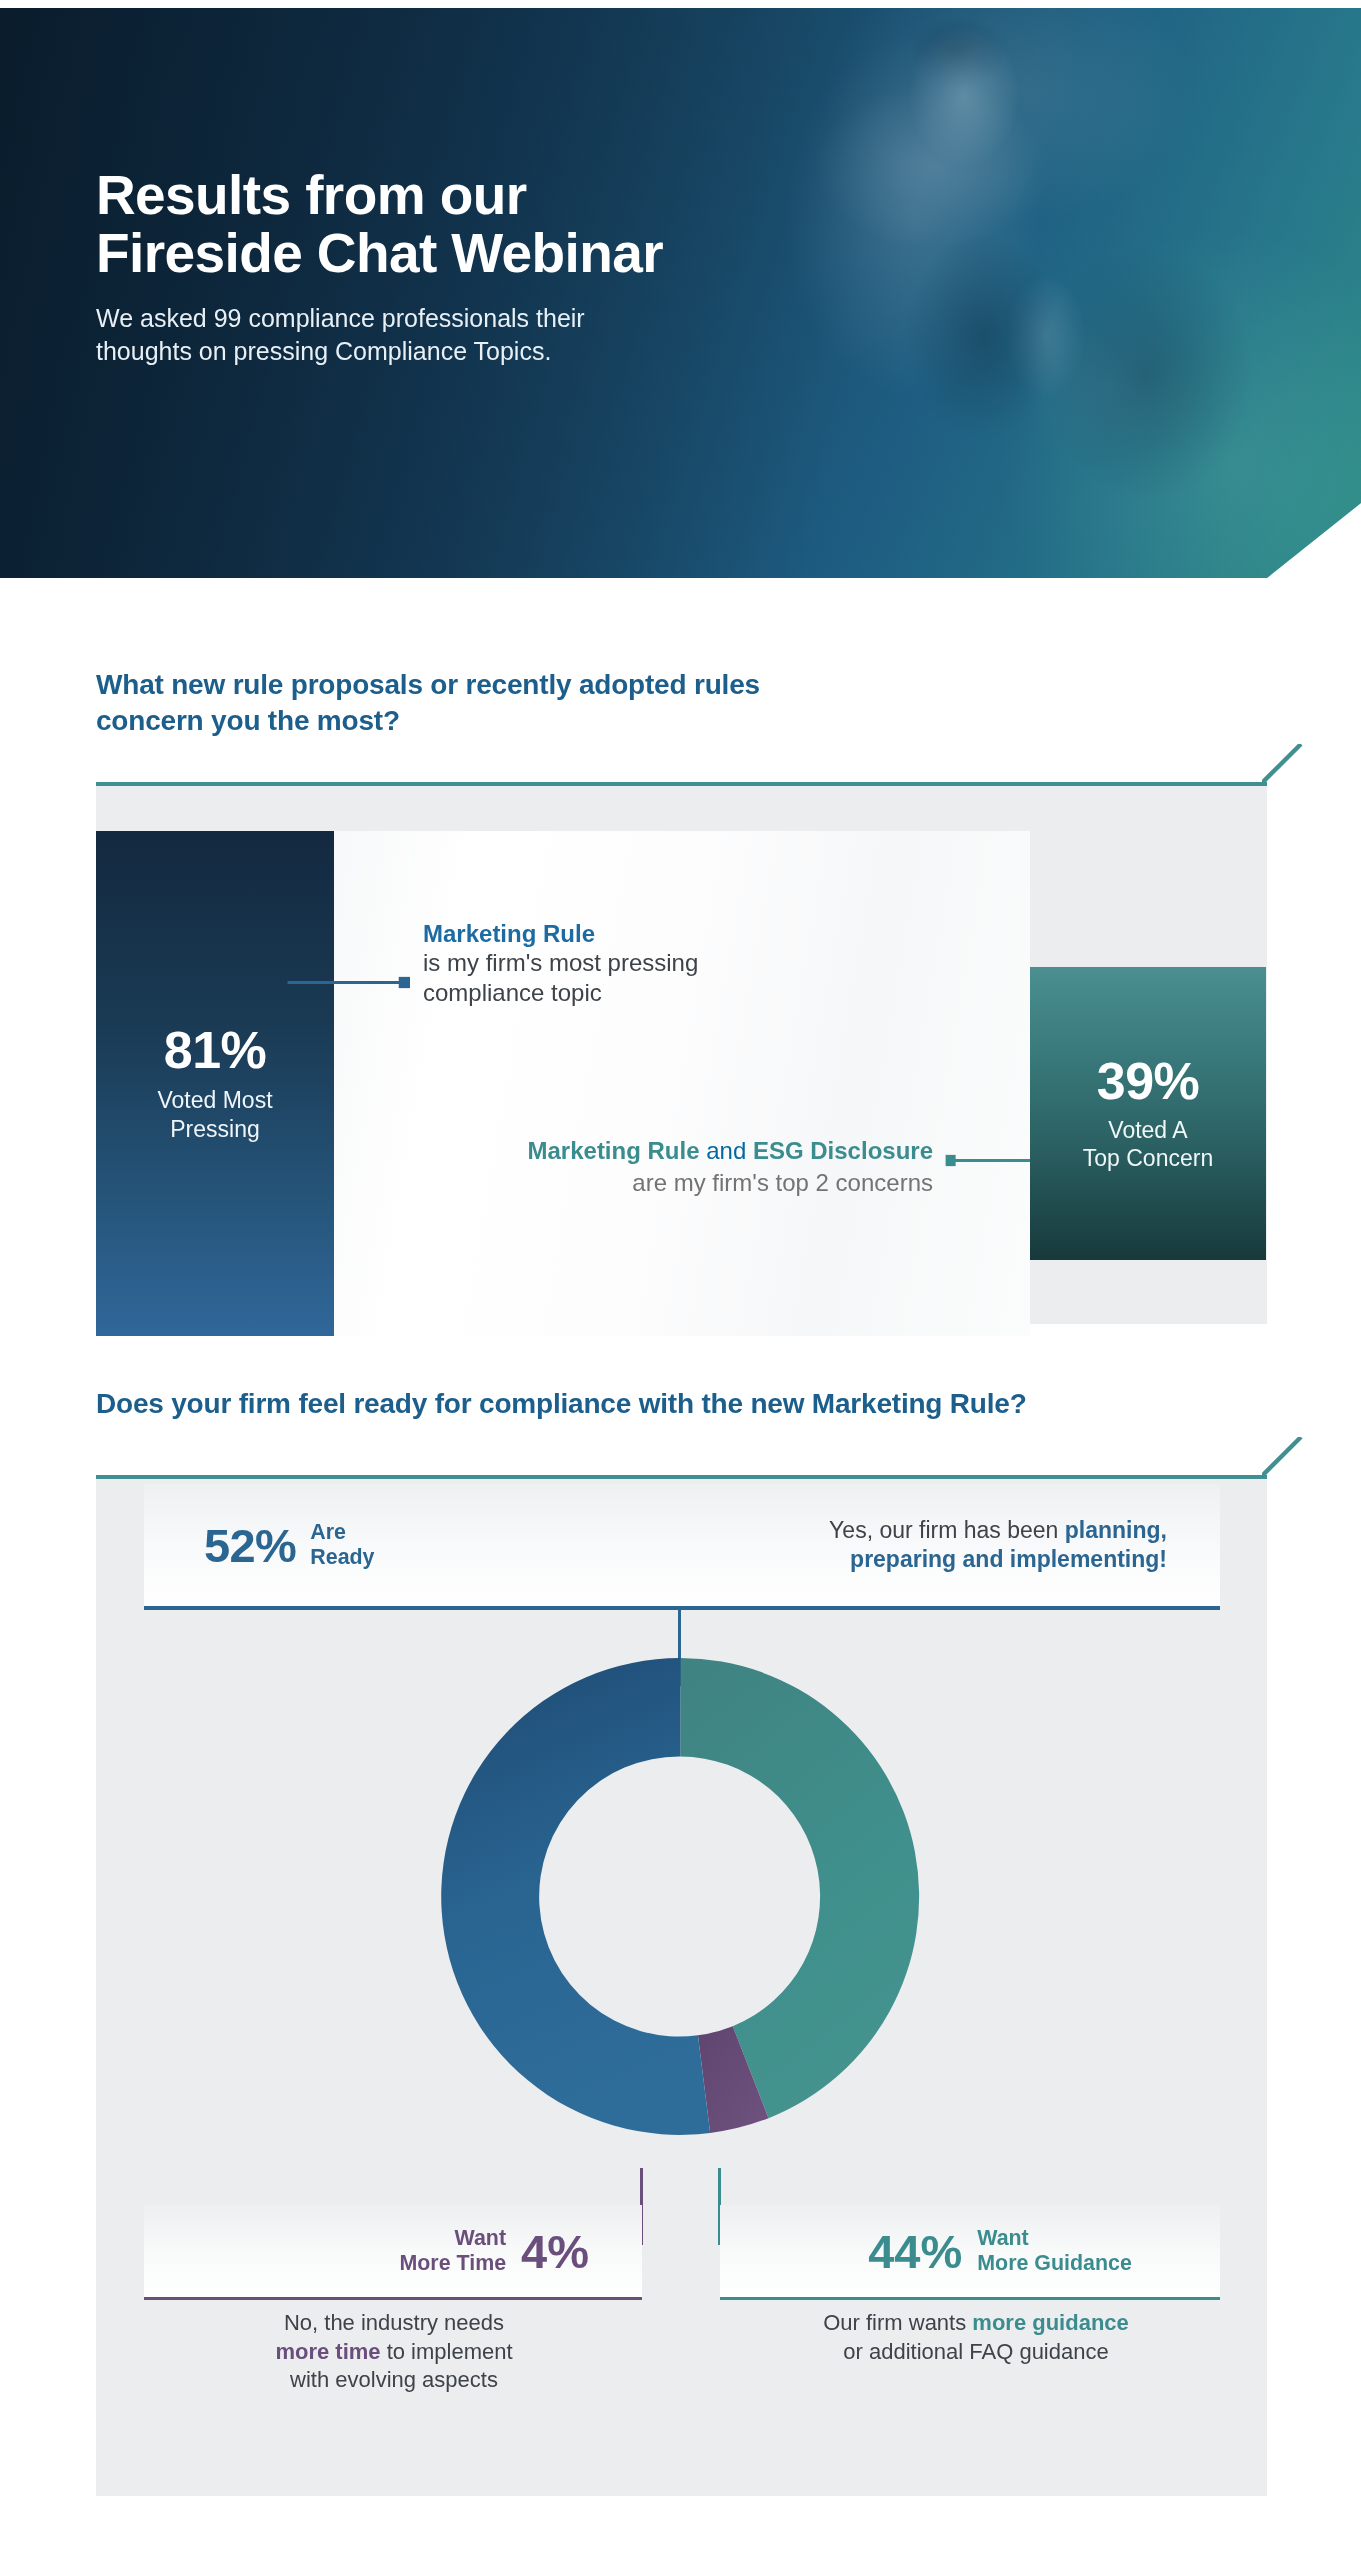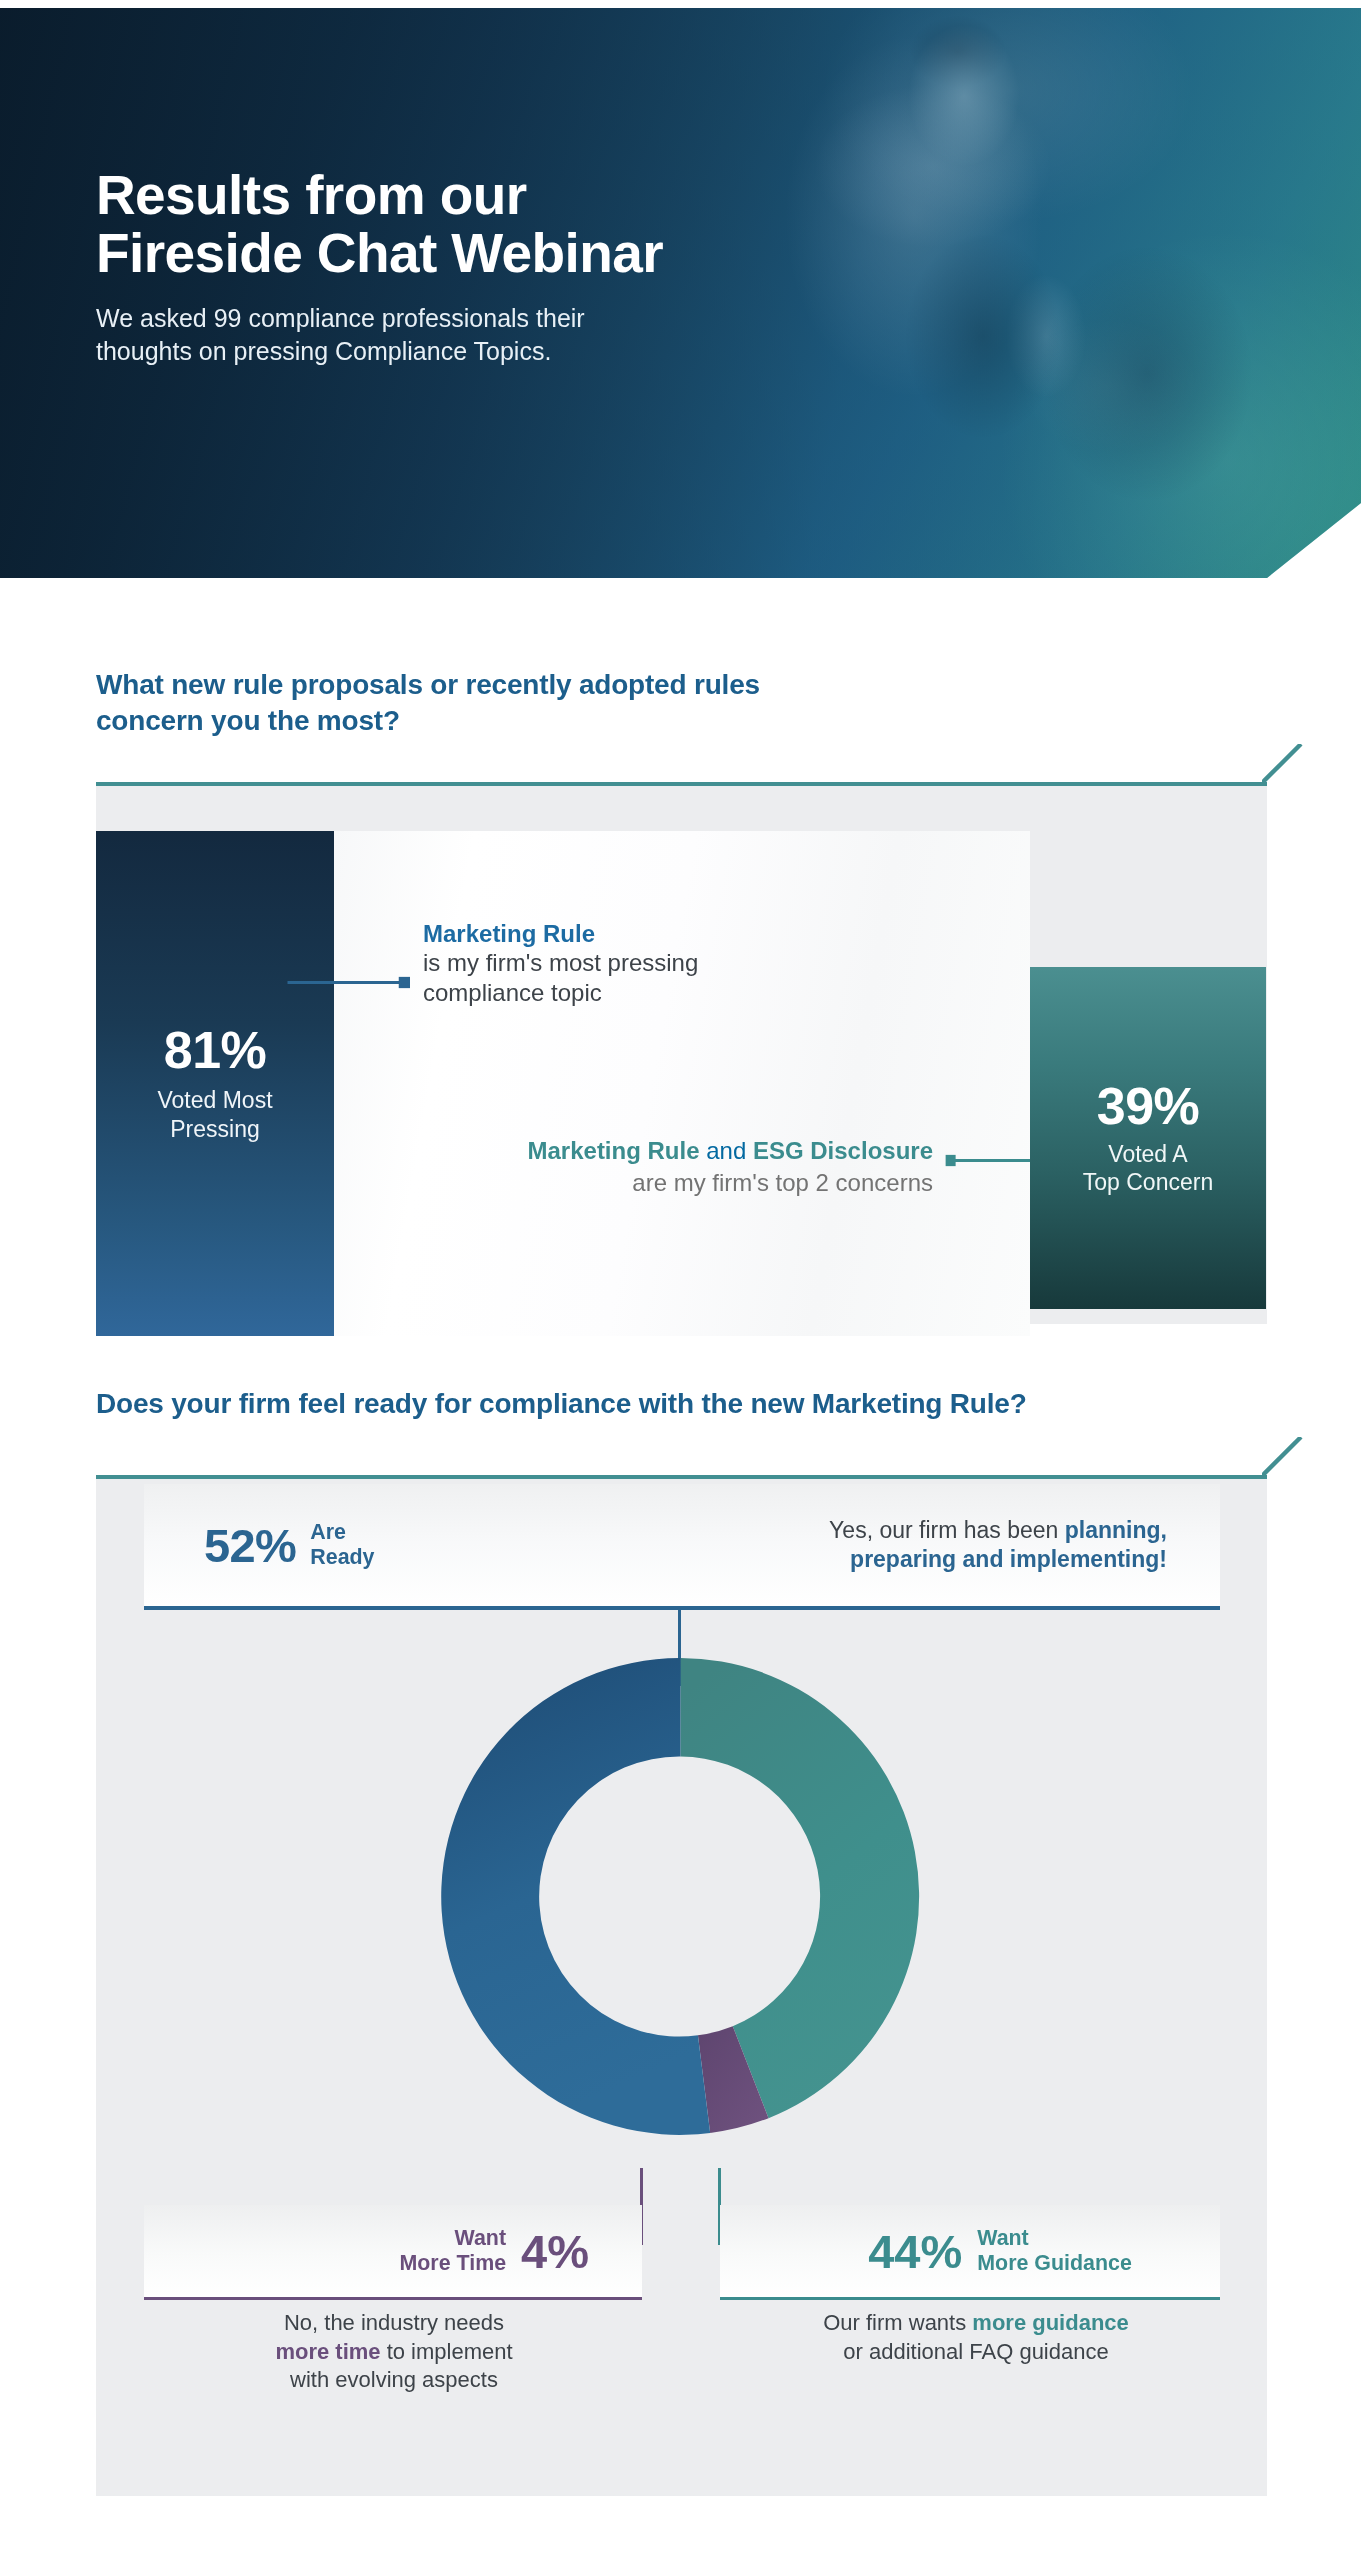--- a/index.html
+++ b/index.html
@@ -78,21 +78,21 @@
   .block54{
     position:absolute;left:96px;top:831px;width:238px;height:505px;
     background:linear-gradient(180deg,#13293f 0%,#1a3a54 38%,#27587f 78%,#30679a 100%);
     display:flex;flex-direction:column;align-items:center;justify-content:center;
   }
   .block54 .pct{color:#fff;font-size:52px;font-weight:700;letter-spacing:-0.6px;line-height:1;}
   .block54 .lab{color:#f0f5f9;font-size:23px;line-height:1.22;margin-top:10px;text-align:center;font-weight:400;}
   .block54 .lab span{display:block;}
 
   .block39{
-    position:absolute;left:1030px;top:967px;width:236px;height:342px;
+    position:absolute;left:1030px;top:967px;width:236px;height:293px;
     background:linear-gradient(180deg,#4b8f90 0%,#3a7b7d 28%,#2b6163 60%,#17393b 100%);
     display:flex;flex-direction:column;align-items:center;justify-content:center;
   }
   .block39 .pct{color:#fff;font-size:52px;font-weight:700;letter-spacing:-0.6px;line-height:1;}
   .block39 .lab{color:#f0f7f7;font-size:23px;line-height:1.22;margin-top:8.8px;text-align:center;font-weight:400;}
   .block39 .lab span{display:block;}
 
   .sheen1{
     position:absolute;left:334px;top:831px;width:696px;height:505px;
     background:linear-gradient(100deg,#f7f8f9 0%,#ffffff 18%,#fdfdfe 46%,#f6f7f8 72%,#fbfcfc 100%);

